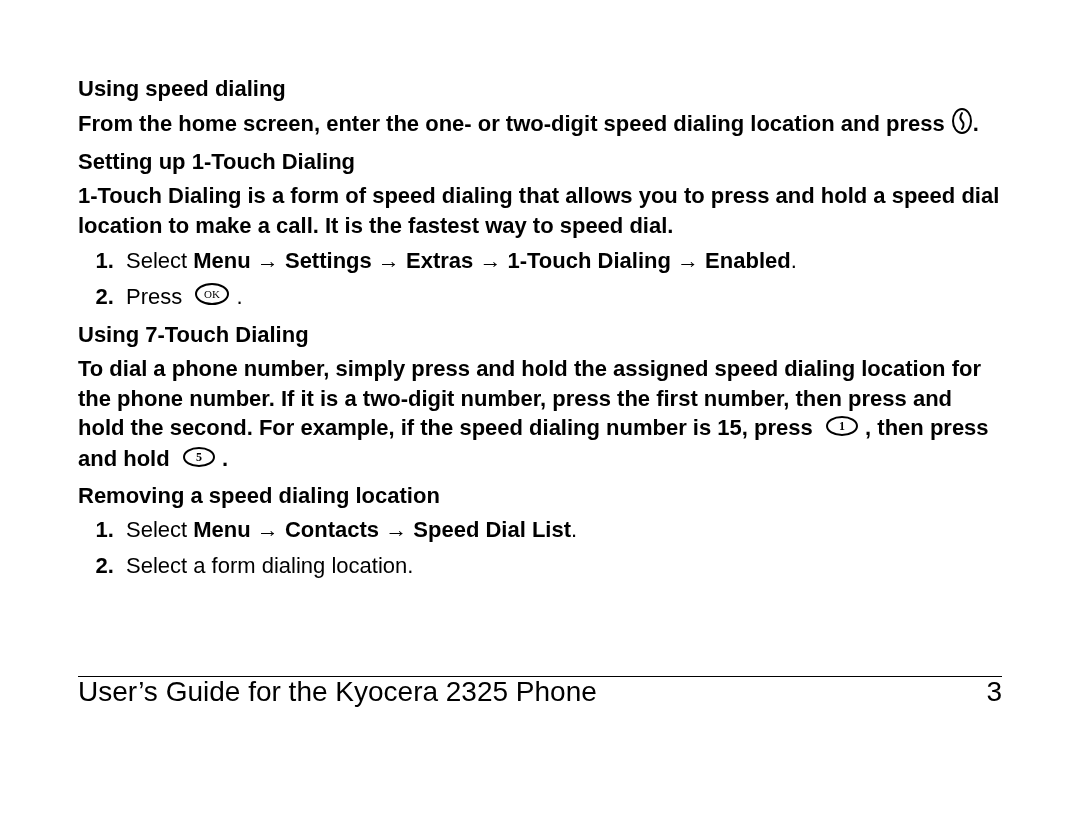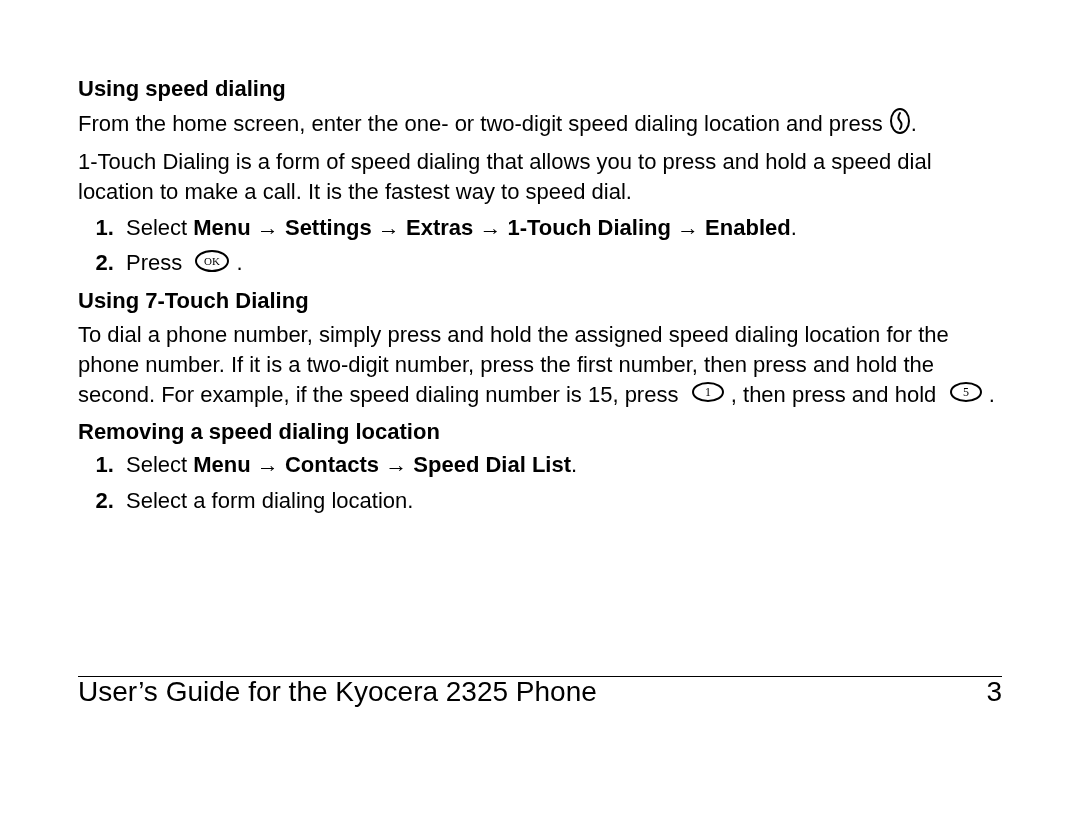--- a/index.html
+++ b/index.html
@@ -20,20 +20,21 @@
     padding: 68px 78px 30px 78px;
     position: relative;
   }
   .h {
     font-weight: bold;
     margin-top: 6px;
     margin-bottom: 4px;
   }
   .p {
     margin-bottom: 6px;
+    font-weight: bold;
   }
   ol {
     margin: 4px 0 6px 0;
     padding-left: 42px;
   }
   li {
     margin-bottom: 6px;
     padding-left: 6px;
   }
   li::marker {
@@ -70,20 +71,21 @@
 <div class="page">
 
   <div class="h">Using speed dialing</div>
   <div class="p">
     <span>From the home screen, enter the one- or two-digit speed dialing location and press </span><span class="icon"><svg width="22" height="26" viewBox="0 0 22 26">
           <ellipse cx="11" cy="13" rx="9" ry="12" fill="none" stroke="#000" stroke-width="2"></ellipse>
           <path d="M11 5 C 9 8, 9 11, 11 13 C 13 15, 13 18, 11 21" fill="none" stroke="#000" stroke-width="2" stroke-linecap="round"></path>
         </svg></span><span>.</span>
   </div>
 
+  <div class="h">Setting up 1-Touch Dialing</div>
   <div class="p">1-Touch Dialing is a form of speed dialing that allows you to press and hold a speed dial location to make a call. It is the fastest way to speed dial.</div>
   <ol>
     <li>
       <span>Select </span><span class="b"><span>Menu</span><span class="arrow"> → </span><span>Settings</span><span class="arrow"> → </span><span>Extras</span><span class="arrow"> → </span><span>1-Touch Dialing</span><span class="arrow"> → </span><span>Enabled</span></span><span>.</span>
     </li>
     <li>
       <span>Press </span>&nbsp;<span class="icon"><svg width="36" height="24" viewBox="0 0 36 24">
             <ellipse cx="18" cy="12" rx="16" ry="10" fill="none" stroke="#000" stroke-width="2"></ellipse>
             <text x="18" y="16" text-anchor="middle" font-family="Verdana" font-size="11" font-weight="normal" fill="#000">OK</text>
           </svg></span>&nbsp;<span>.</span>

